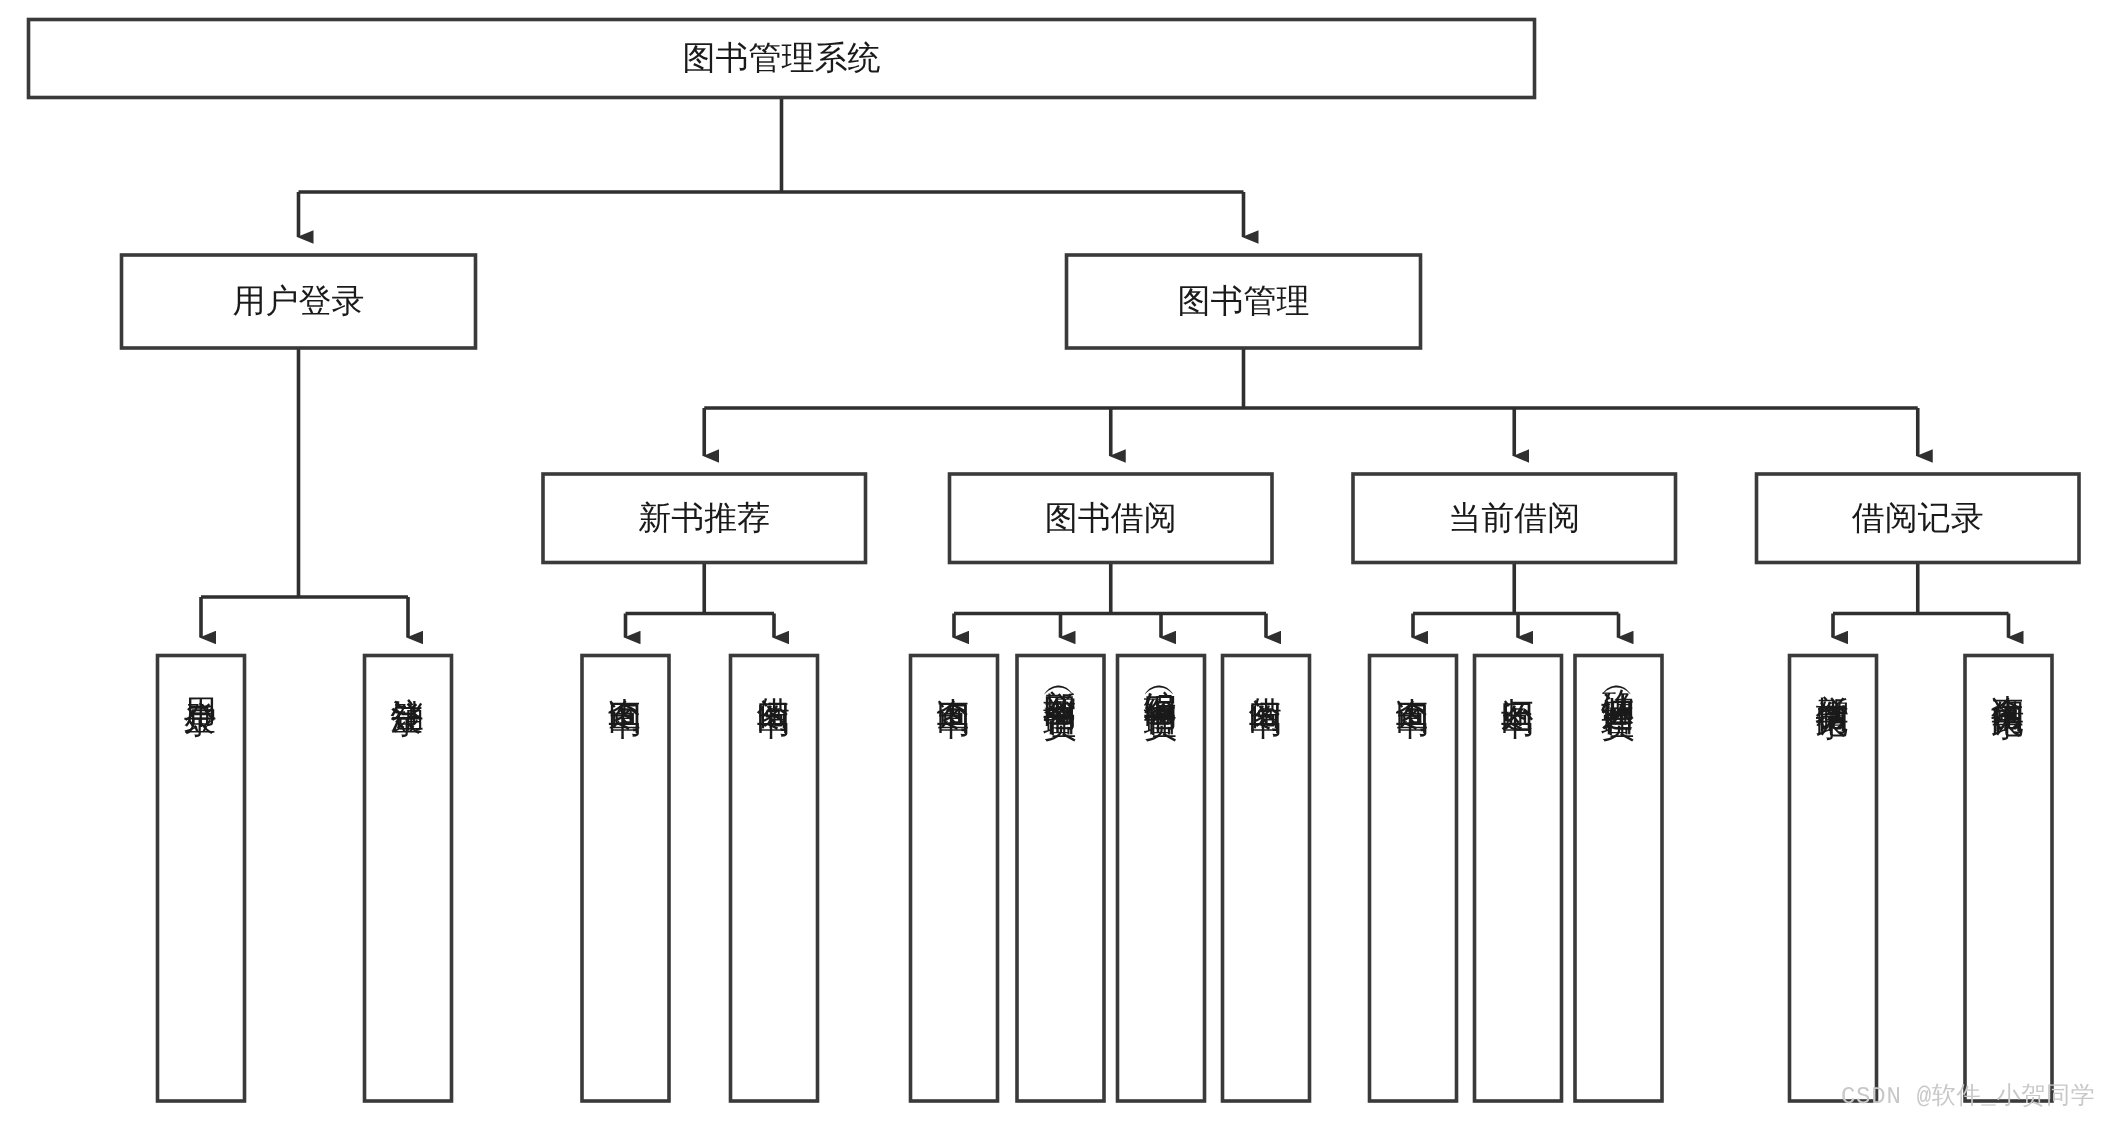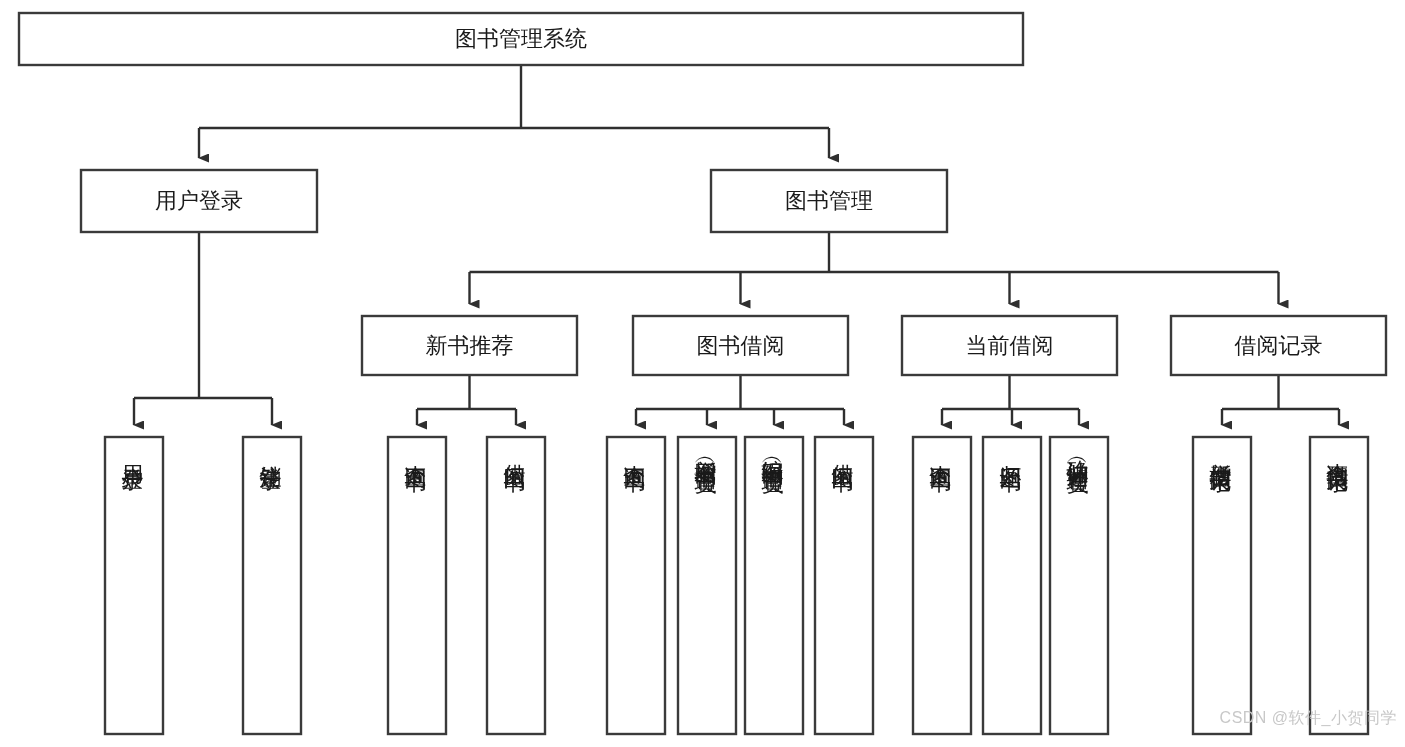--- a/index.html
+++ b/index.html
@@ -24,24 +24,24 @@
     font-family:"DejaVu Sans","Liberation Sans",sans-serif;
     font-size:22px;
     text-anchor:middle;
     writing-mode:vertical-rl;
     glyph-orientation-vertical:0;
     letter-spacing:2px;
   }
   .edge{stroke:#2f2f2f;stroke-width:2.4;fill:none;}
   .watermark{
     position:absolute;
-    right:8px;bottom:18px;
+    right:8px;bottom:6px;
     color:#c8c8c8;
     font-size:16px;
-    font-family:Liberation Sans, sans-serif;
+    font-family:Liberation Mono, monospace;
     letter-spacing:0.5px;
     white-space:nowrap;
     pointer-events:none;
   }
 </style>
 </head>
 <body>
 
 <svg id="diagram" viewBox="0 0 1405 747" xmlns="http://www.w3.org/2000/svg">
   <defs>

